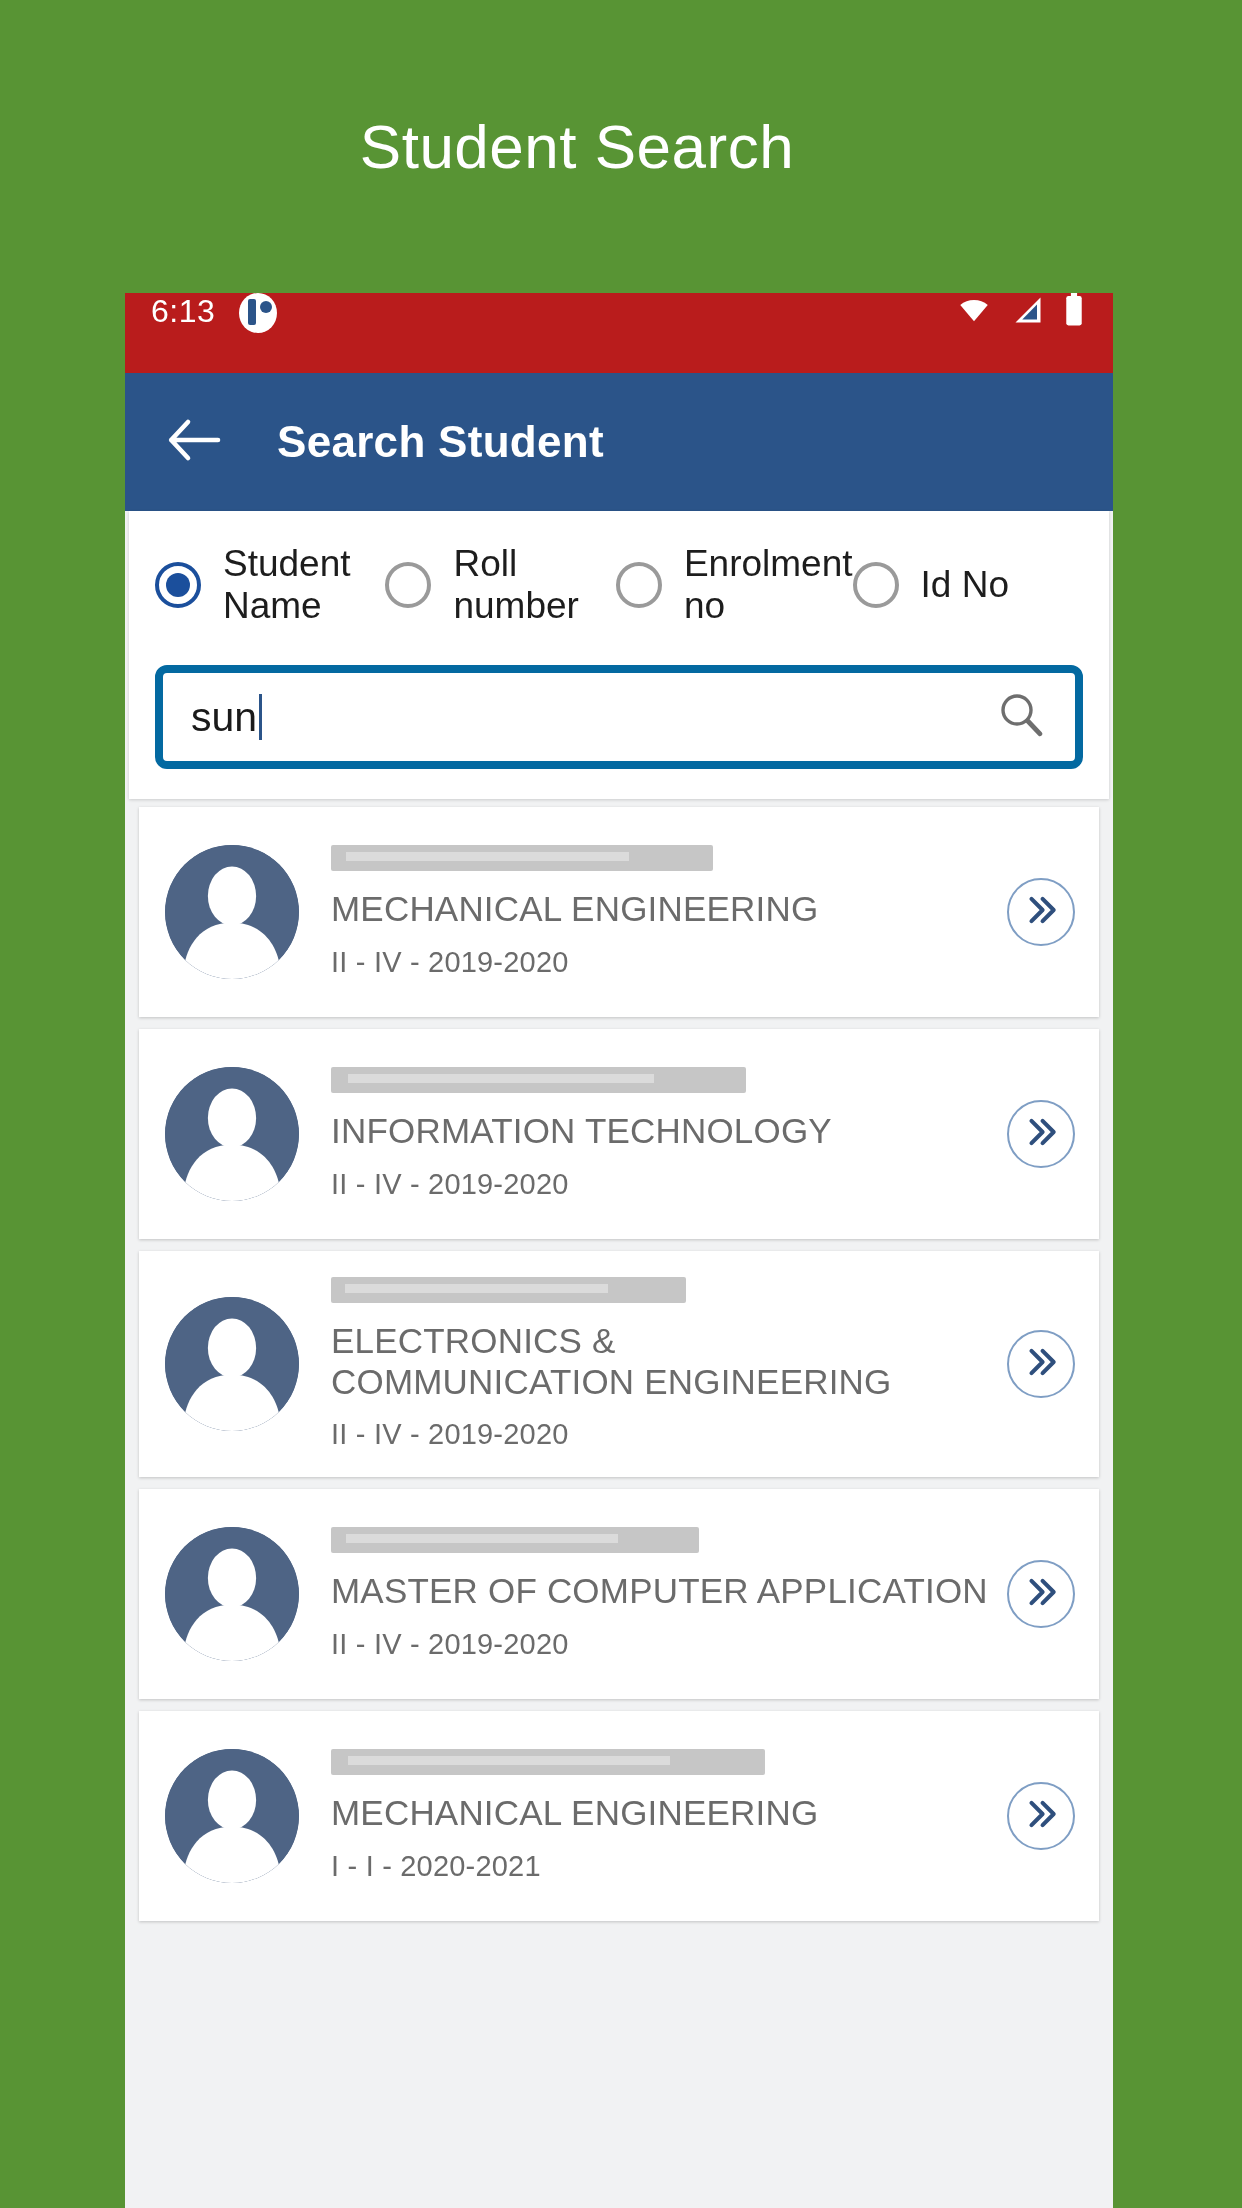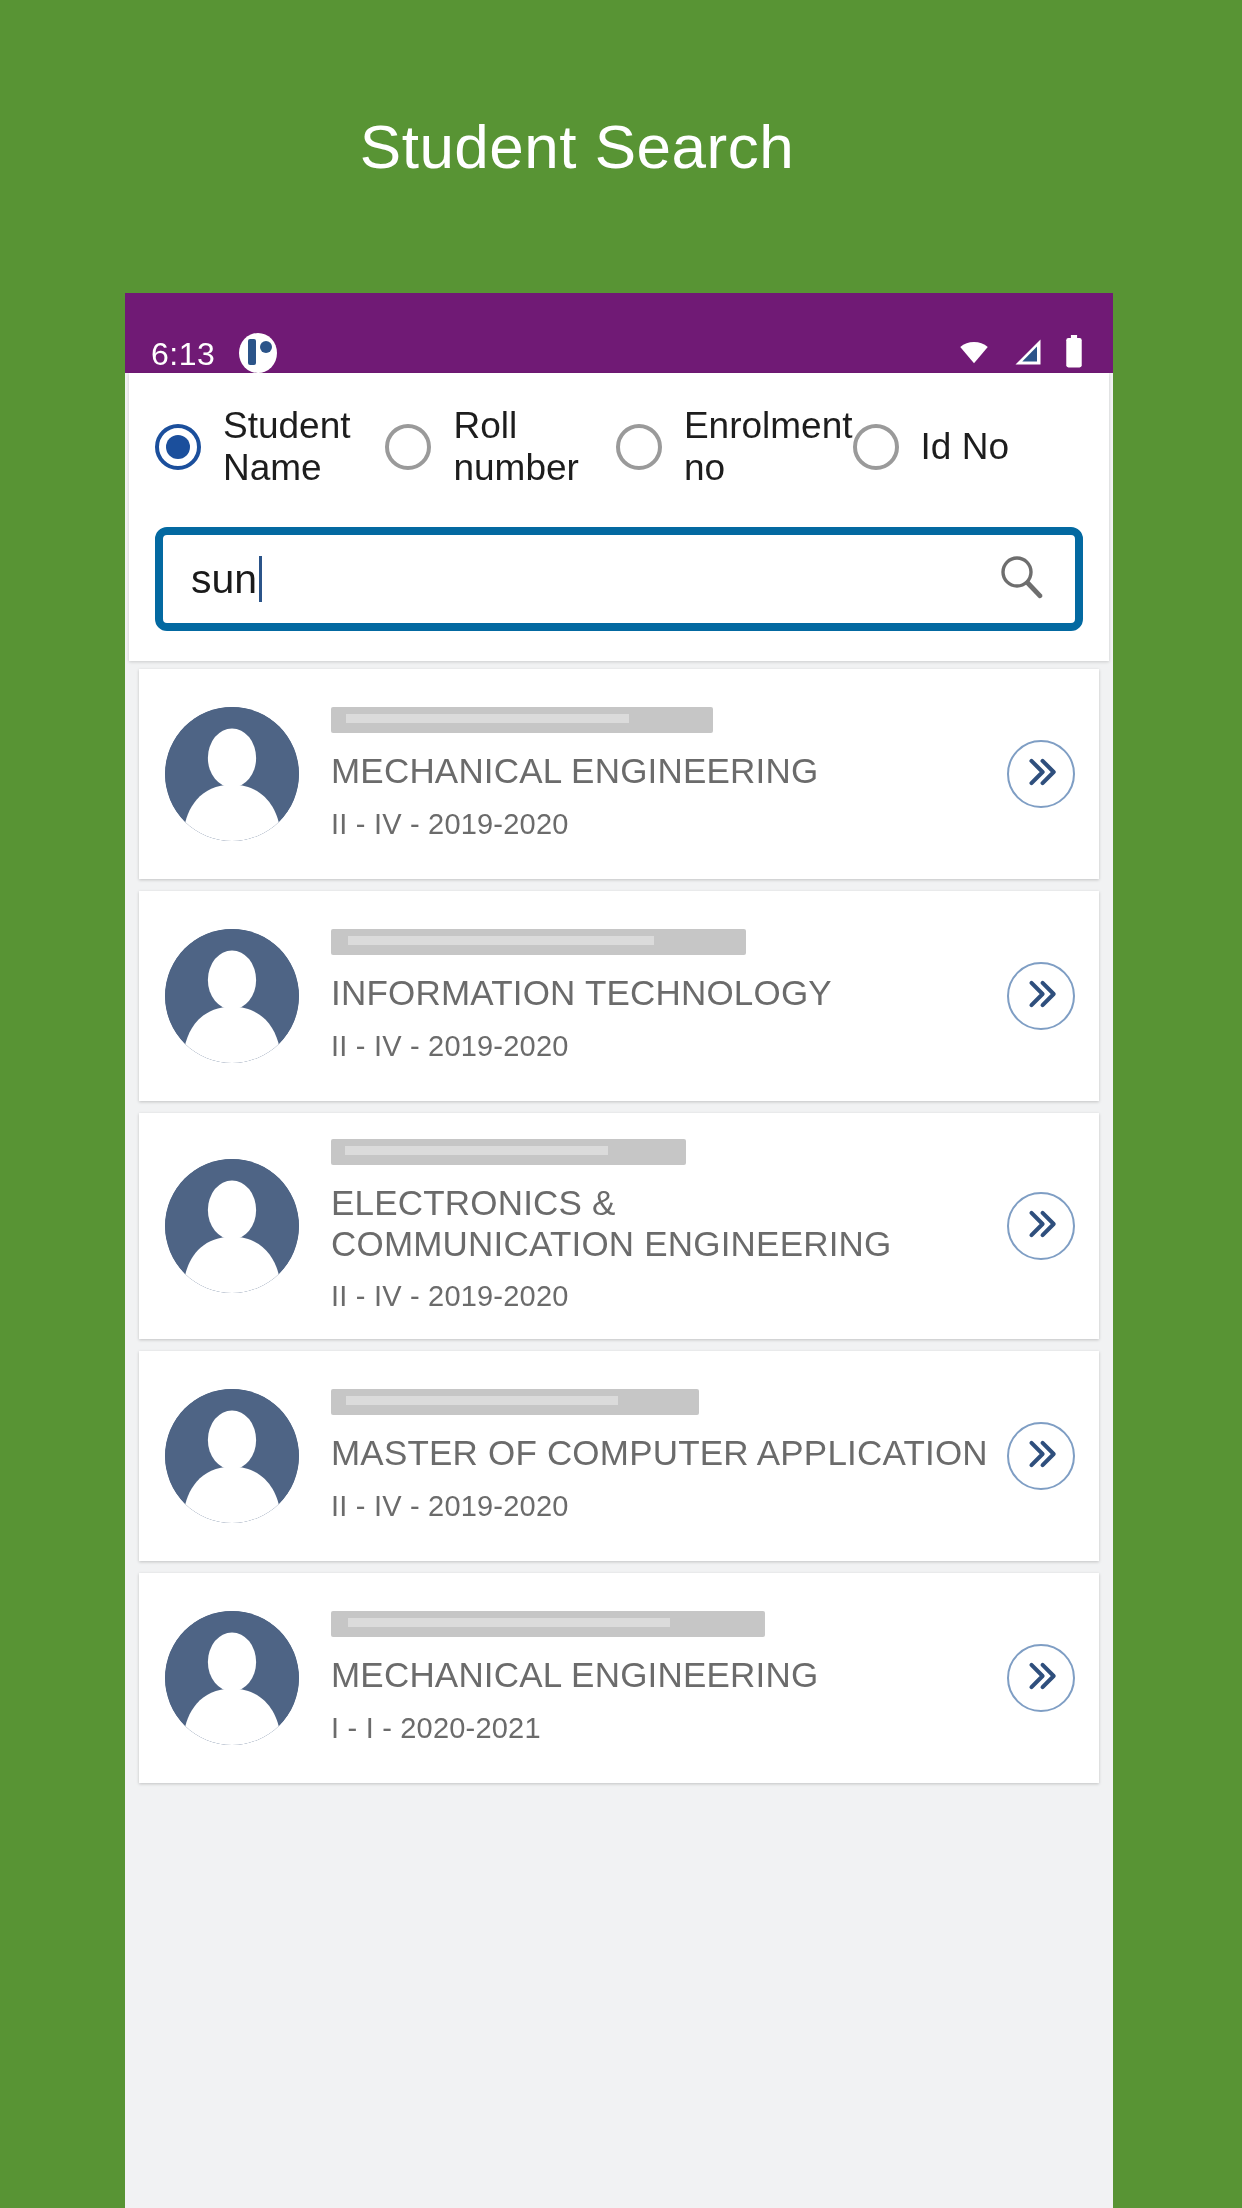--- a/index.html
+++ b/index.html
@@ -19,22 +19,22 @@
 
   
   .phone{
     position:absolute; left:125px; top:293px;
     width:988px; height:1915px;
     background:#f1f2f3; overflow:hidden;
   }
 
   
   .statusbar{
-    height:80px; background:#701a75; color:#fff;
-    display:flex; align-items:flex-end; padding:0 28px 0 26px;
+    height:80px; background:#b91c1c; color:#fff;
+    display:flex; align-items:flex-start; padding:0 28px 0 26px;
   }
   .sb-time{ font-size:32px; letter-spacing:0.5px; }
   .sb-appicon{
     width:38px; height:40px; margin-left:24px;
     background:#ffffff; border-radius:50%;
     position:relative;
   }
   .sb-appicon::after{
     content:""; position:absolute; left:9px; top:6px;
     width:8px; height:26px; background:#2b5489; border-radius:2px;
@@ -153,20 +153,30 @@
       </span>
       <span>
         <svg width="22" height="34" viewBox="0 0 12 22">
           <rect x="4" y="0" width="4" height="2.2" fill="#ffffff"></rect>
           <rect x="1" y="2" width="10" height="19" rx="1.4" fill="#ffffff"></rect>
         </svg>
       </span>
     </span>
   </div>
 
+  <div class="appbar">
+    <div class="back-btn">
+      <span>
+        <svg width="56" height="46" viewBox="0 0 28 22">
+          <path d="M11 2 L2.6 11 L11 20 M2.6 11 L26 11" stroke="#ffffff" stroke-width="2.3" fill="none" stroke-linecap="round" stroke-linejoin="round"></path>
+        </svg>
+      </span>
+    </div>
+    <div class="appbar-title">Search Student</div>
+  </div>
 
   <div class="search-panel">
 
     <div class="radio-grid">
 
       <div class="radio-item selected">
         <span class="radio-outer">
           <span class="radio-dot"></span>
         </span>
         <span class="radio-label">Student Name</span>

